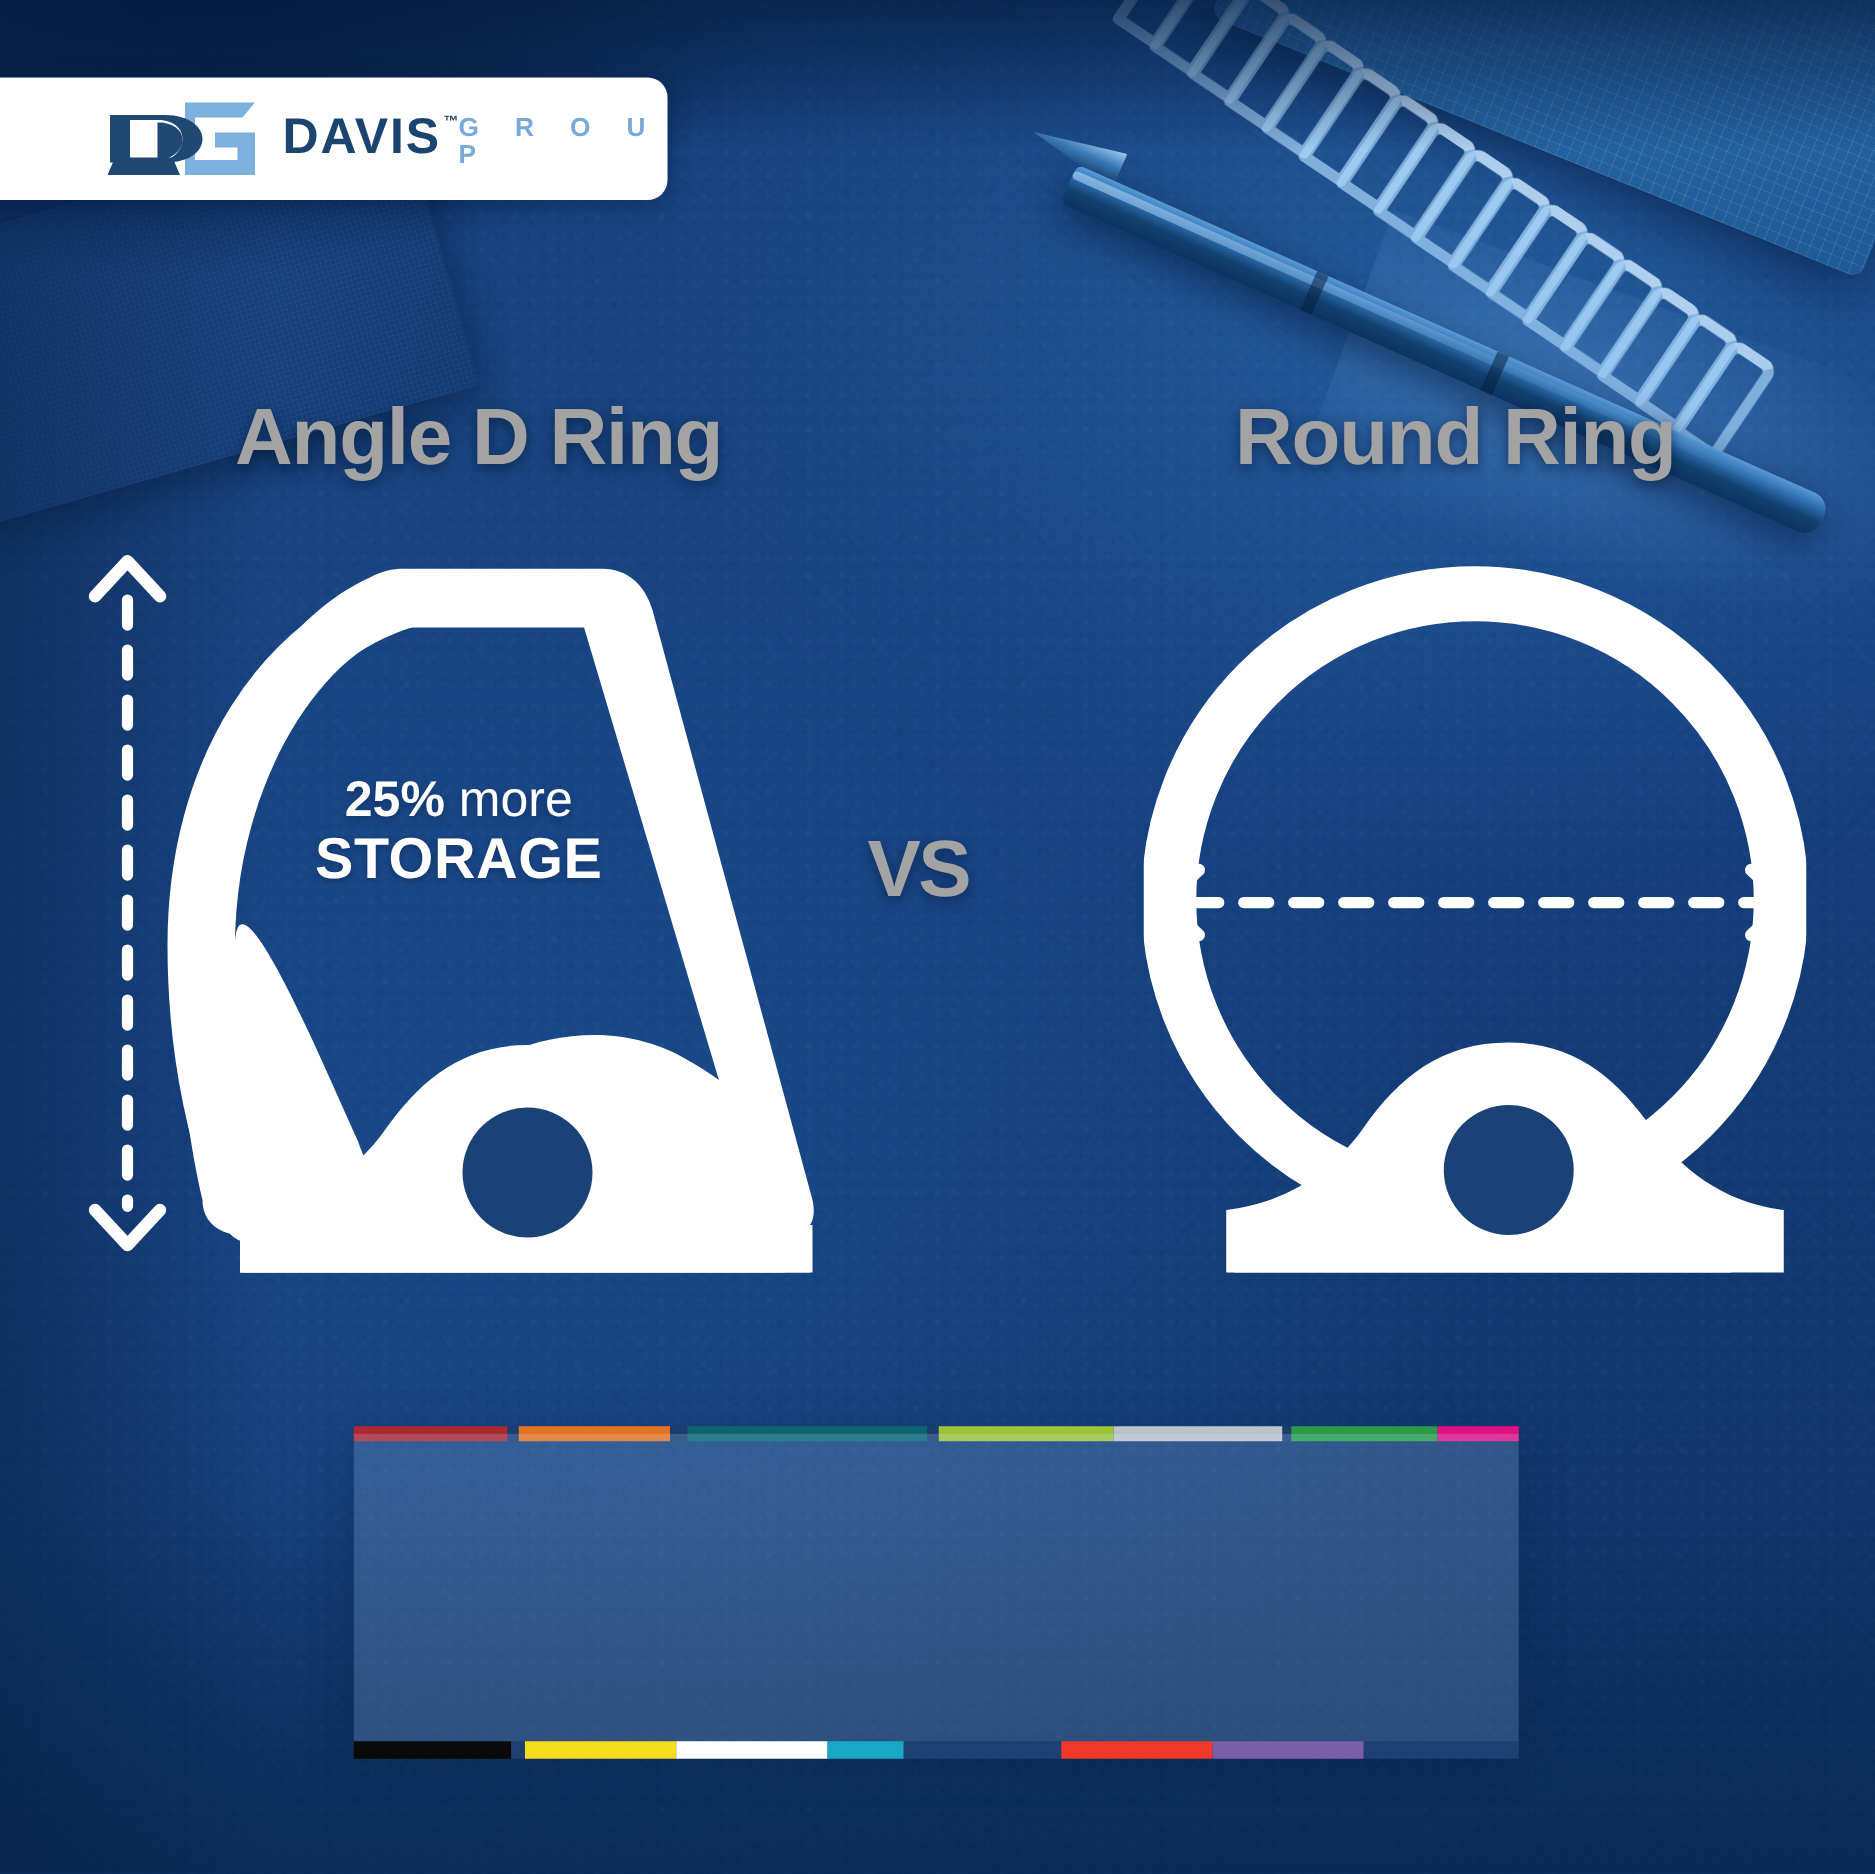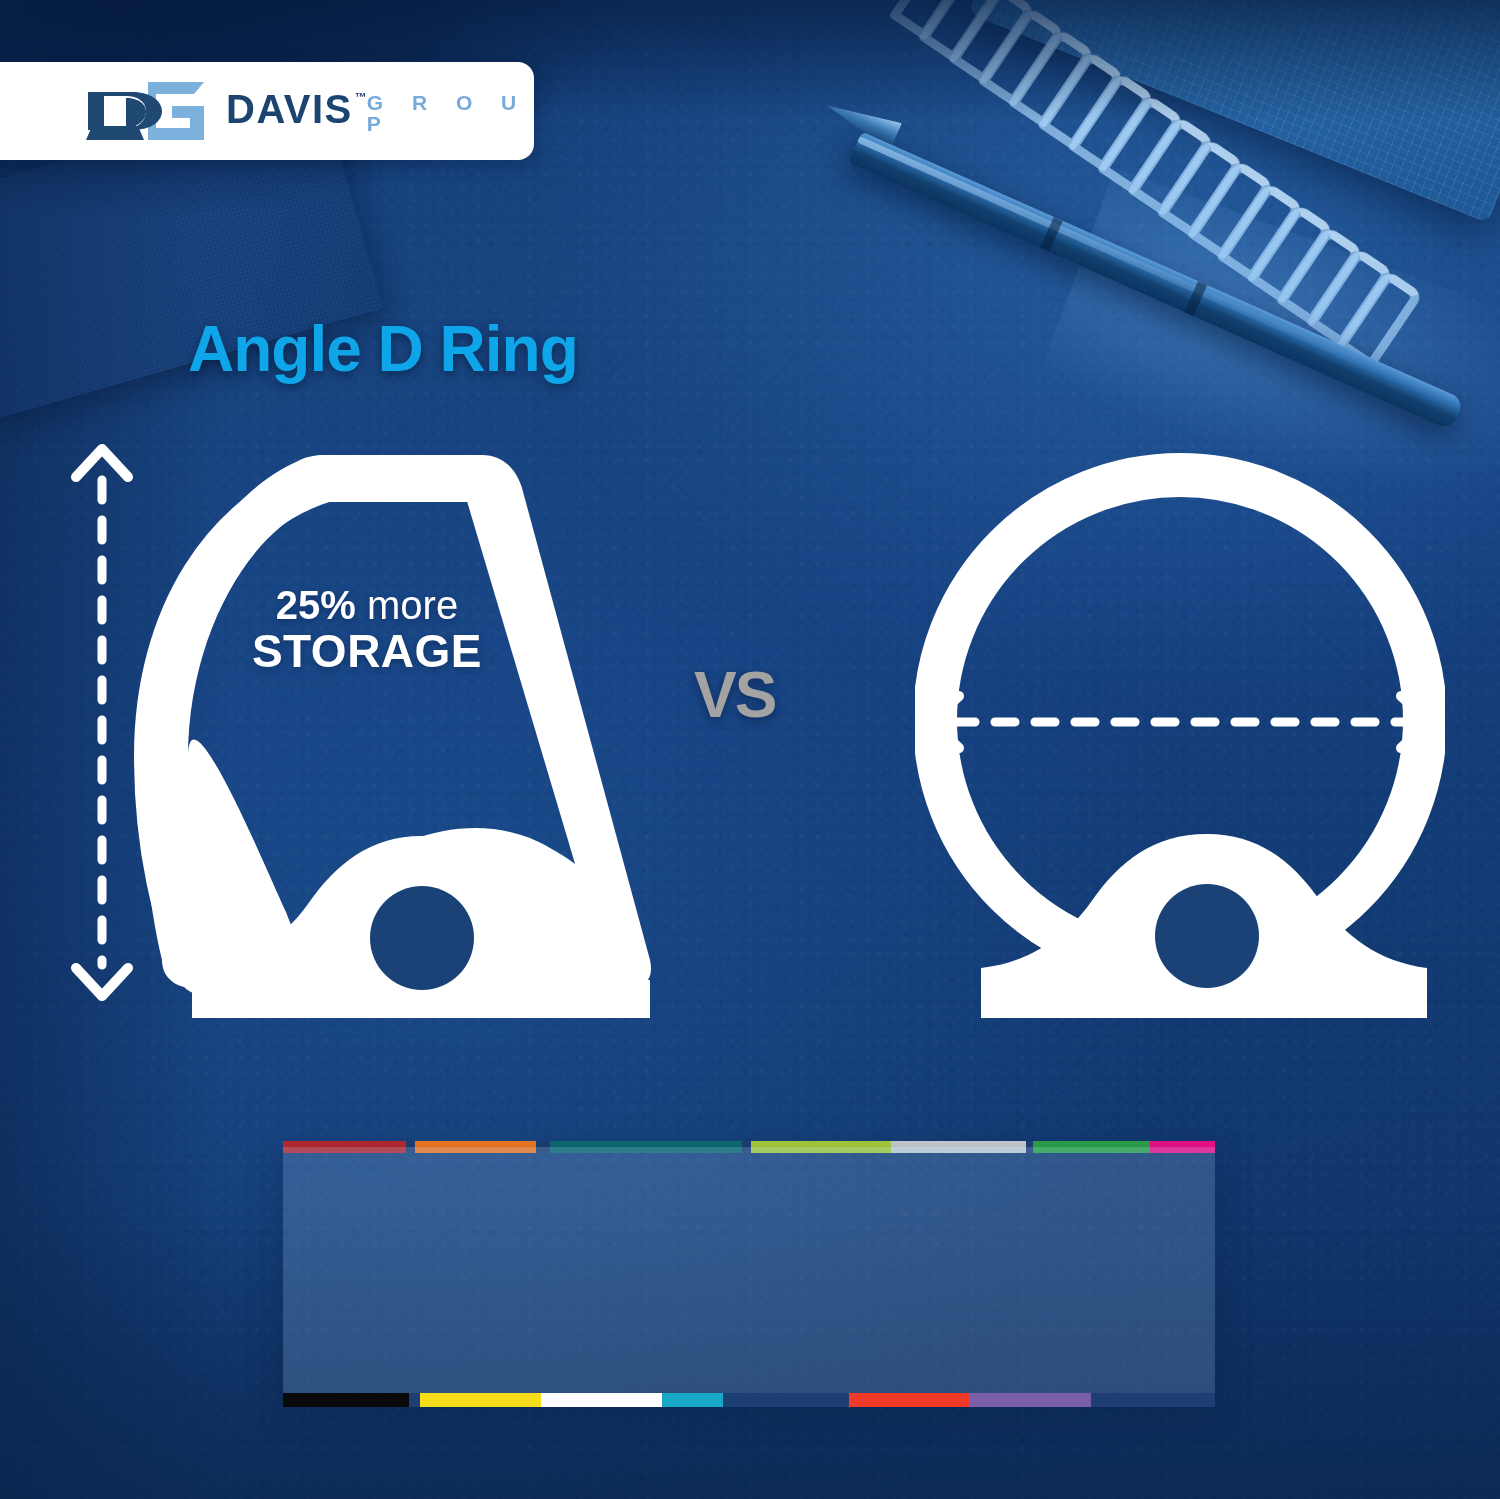--- a/index.html
+++ b/index.html
@@ -180,21 +180,21 @@
   }
   .logo-tm { font-size: 12px; color: #1b4470; font-weight: 700; margin-top: 2px; margin-left: 2px; }
   .logo-group {
     font-size: 21px; font-weight: 700; letter-spacing: 11.5px;
     color: #77aada; margin-top: 3px;
   }
 
   
   .heading {
     position: absolute;
-    color: #0ea5e9;
+    color: #a3a3a3;
     font-size: 64px;
     font-weight: 700;
     letter-spacing: -1px;
     text-shadow: 0 3px 10px rgba(4,20,48,.55);
     white-space: nowrap;
   }
   #h-angle { left: 188px; top: 312px; }
   #h-round { left: 988px; top: 312px; }
 
   
@@ -209,21 +209,21 @@
   }
 
   
   .ring-svg { position: absolute; }
   #angle-ring { left: 130px; top: 440px; width: 560px; height: 580px; }
   #round-ring { left: 915px; top: 440px; width: 530px; height: 580px; }
   #v-arrow { left: 62px; top: 435px; width: 80px; height: 575px; }
 
   .storage-text {
     position: absolute;
-    left: 232px; top: 585px;
+    left: 232px; top: 620px;
     width: 270px;
     text-align: center;
     color: #fff;
     text-shadow: 0 2px 6px rgba(4,20,48,.35);
     line-height: 1.02;
   }
   .storage-l1 { font-size: 40px; font-weight: 400; }
   .storage-l1 b { font-weight: 700; }
   .storage-l2 { font-size: 46px; font-weight: 700; letter-spacing: .5px; margin-top: 2px; }
 
@@ -314,20 +314,21 @@
     <div class="logo-words">
       <div class="logo-davis-row">
         <span class="logo-davis">DAVIS</span>
         <span class="logo-tm">™</span>
       </div>
       <span class="logo-group">G R O U P</span>
     </div>
   </div>
 
   <div class="heading" id="h-angle">Angle D Ring</div>
+  <div class="heading" id="h-round">Round Ring</div>
 
   <svg class="ring-svg" id="v-arrow" viewBox="0 0 80 575">
     <g stroke="#ffffff" stroke-width="9" fill="none" stroke-linecap="round">
       <line x1="40" y1="45" x2="40" y2="530" stroke-dasharray="20 20"></line>
       <polyline points="14,42 40,14 66,42" stroke-width="10" stroke-linejoin="round"></polyline>
       <polyline points="14,533 40,561 66,533" stroke-width="10" stroke-linejoin="round"></polyline>
     </g>
   </svg>
 
   <svg class="ring-svg" id="angle-ring" viewBox="0 0 560 580">

